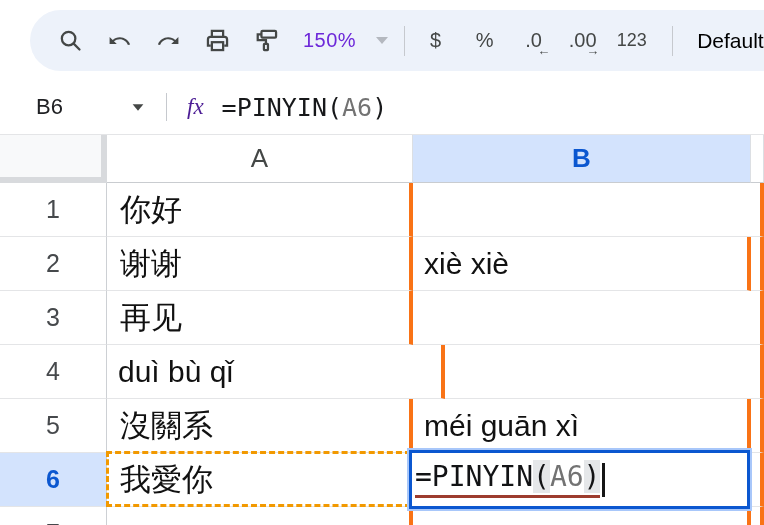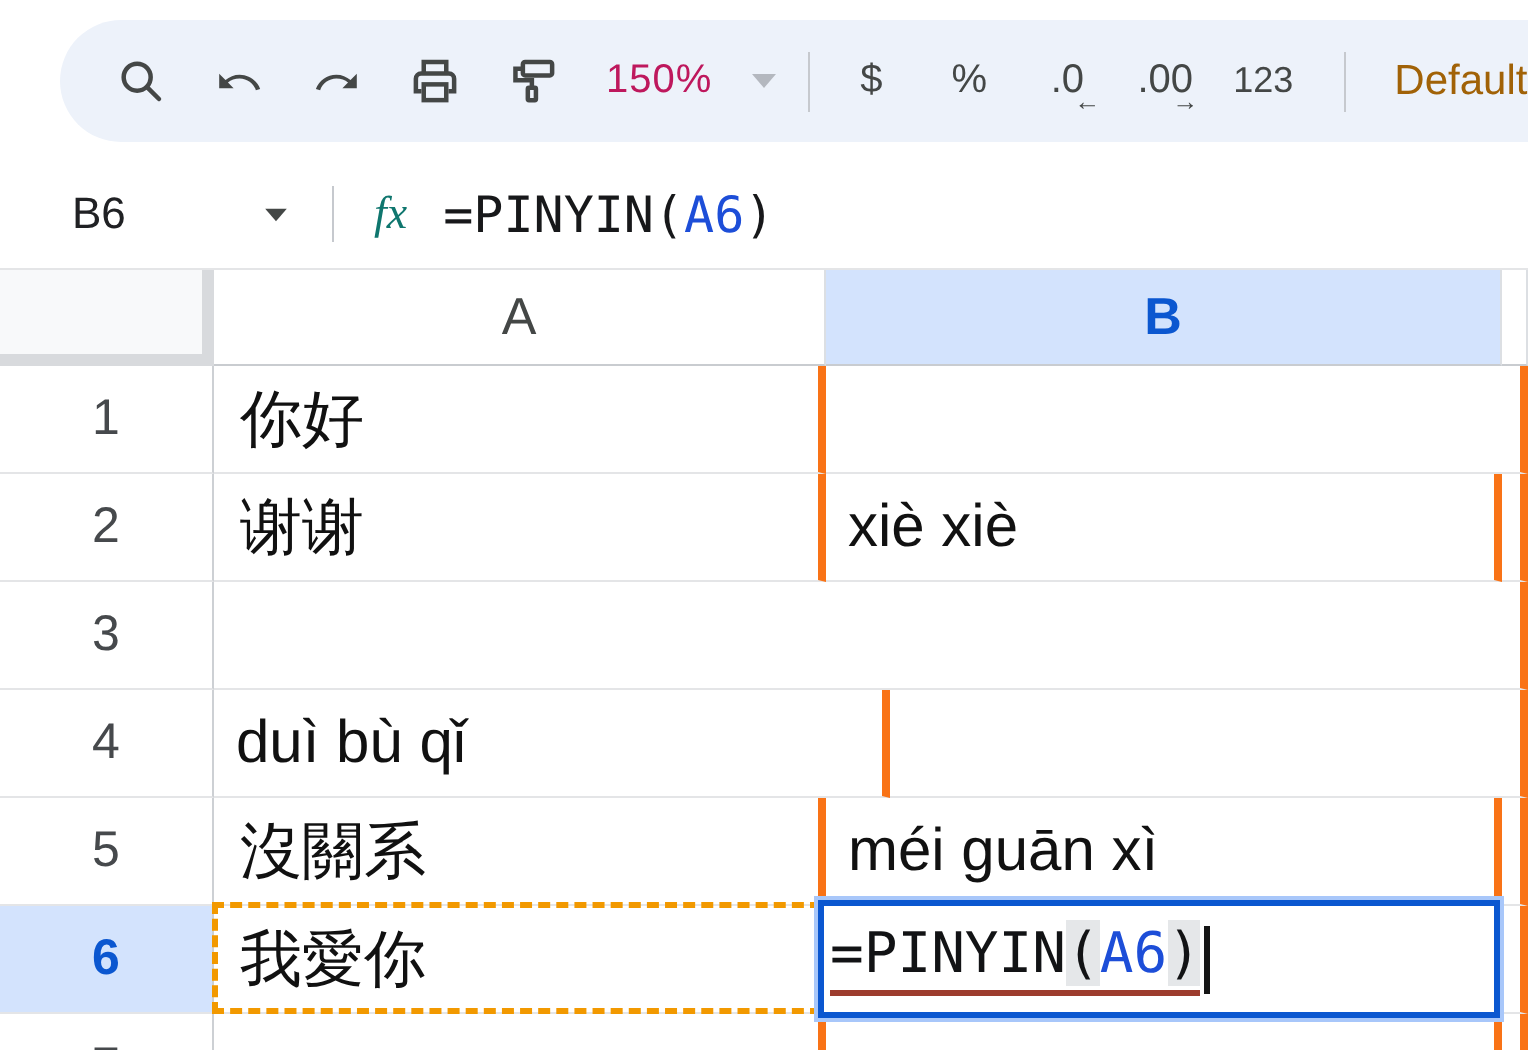--- a/index.html
+++ b/index.html
@@ -10,38 +10,38 @@
   }
   
   .toolbar-area { position:absolute; left:0; top:0; width:764px; height:80px; background:#fff; }
   .pill {
     position:absolute; left:30px; top:10px; width:780px; height:61px;
     background:#edf2fa; border-radius:31px; display:flex; align-items:center; padding-left:16px;
   }
   .tbtn { width:49px; height:44px; display:flex; align-items:center; justify-content:center; cursor:pointer; border-radius:8px; flex:none; }
   .tbtn svg { display:block; }
   .zoomctl { display:flex; align-items:center; margin-left:12px; flex:none; cursor:pointer; }
-  .zoomtext { font-size:20px; color:#be185d; letter-spacing:0.5px; }
+  .zoomtext { font-size:20px; color:#6d28d9; letter-spacing:0.5px; }
   .caret-down { width:0; height:0; border-left:6px solid transparent; border-right:6px solid transparent; border-top:7px solid #444746; }
   .caret-down.grey { border-top-color:#b4b8bf; margin-left:20px; }
   .vdiv { width:1px; height:30px; background:#c6c9ce; margin:0 6px 0 16px; flex:none; }
   .tx { font-size:20px; color:#444746; font-weight:400; }
   .tx.small { font-size:18px; }
   .dec { position:relative; }
   .dec .arr { position:absolute; bottom:6px; right:8px; font-size:13px; color:#444746; line-height:1; }
-  .fontname { font-size:21px; color:#a16207; margin-left:18px; white-space:nowrap; flex:none; cursor:pointer; }
+  .fontname { font-size:21px; color:#000000; margin-left:18px; white-space:nowrap; flex:none; cursor:pointer; }
   
   .formulabar { position:absolute; left:0; top:80px; width:764px; height:54px; background:#fff; display:flex; align-items:center; }
   .namebox { width:166px; display:flex; align-items:center; padding-left:36px; flex:none; cursor:pointer; }
   .nbtext { font-size:22px; color:#202124; }
   .namebox .caret-down { margin-left:auto; margin-right:22px; transform:scale(0.9); }
   .fbdiv { width:1px; height:28px; background:#c6c9ce; flex:none; }
-  .fx { font-family:"Liberation Serif","DejaVu Serif",serif; font-style:italic; font-size:23px; color:#0f766e; margin-left:20px; flex:none; }
+  .fx { font-family:"Liberation Serif","DejaVu Serif",serif; font-style:italic; font-size:23px; color:#4c1d95; margin-left:20px; flex:none; }
   .fml { font-family:"DejaVu Sans Mono","Liberation Mono",monospace; font-size:25px; color:#17181a; margin-left:18px; white-space:nowrap; cursor:text; }
-  .oref { color:#1d4ed8;text-align:center; }
+  .oref { color:#737373;text-align:center; }
   
   .grid { position:absolute; left:0; top:134px; width:764px; }
   .hrow { display:flex; height:49px; border-top:1px solid #e4e5e7; }
   .corner { width:107px; flex:none; background:#f8f9fa; border-right:6px solid #d8dadd; border-bottom:6px solid #d8dadd; cursor:pointer; }
   .chead {
     display:flex; align-items:center; justify-content:center;
     font-size:26px; color:#444746; border-right:1px solid #dcdfe3; border-bottom:1px solid #c9ccd0; cursor:pointer; background:#fff;
   }
   .chead.sel { background:#d3e3fd; color:#0b57d0; font-weight:bold; }
   .r { display:flex; height:54px; }
@@ -160,20 +160,21 @@
 
     <div class="r">
       <div class="rh">2</div>
       <div class="cell ca">谢谢</div>
       <div class="cell cb">xiè xiè</div>
       <div class="cell cc"></div>
     </div>
 
     <div class="r">
       <div class="rh">3</div>
+      <div class="cell ca">再见</div>
       <div class="cell cc"></div>
     </div>
 
     <div class="r">
       <div class="rh">4</div>
       <div class="cell cb">duì bù qǐ</div>
       <div class="cell cc"></div>
     </div>
 
     <div class="r">

